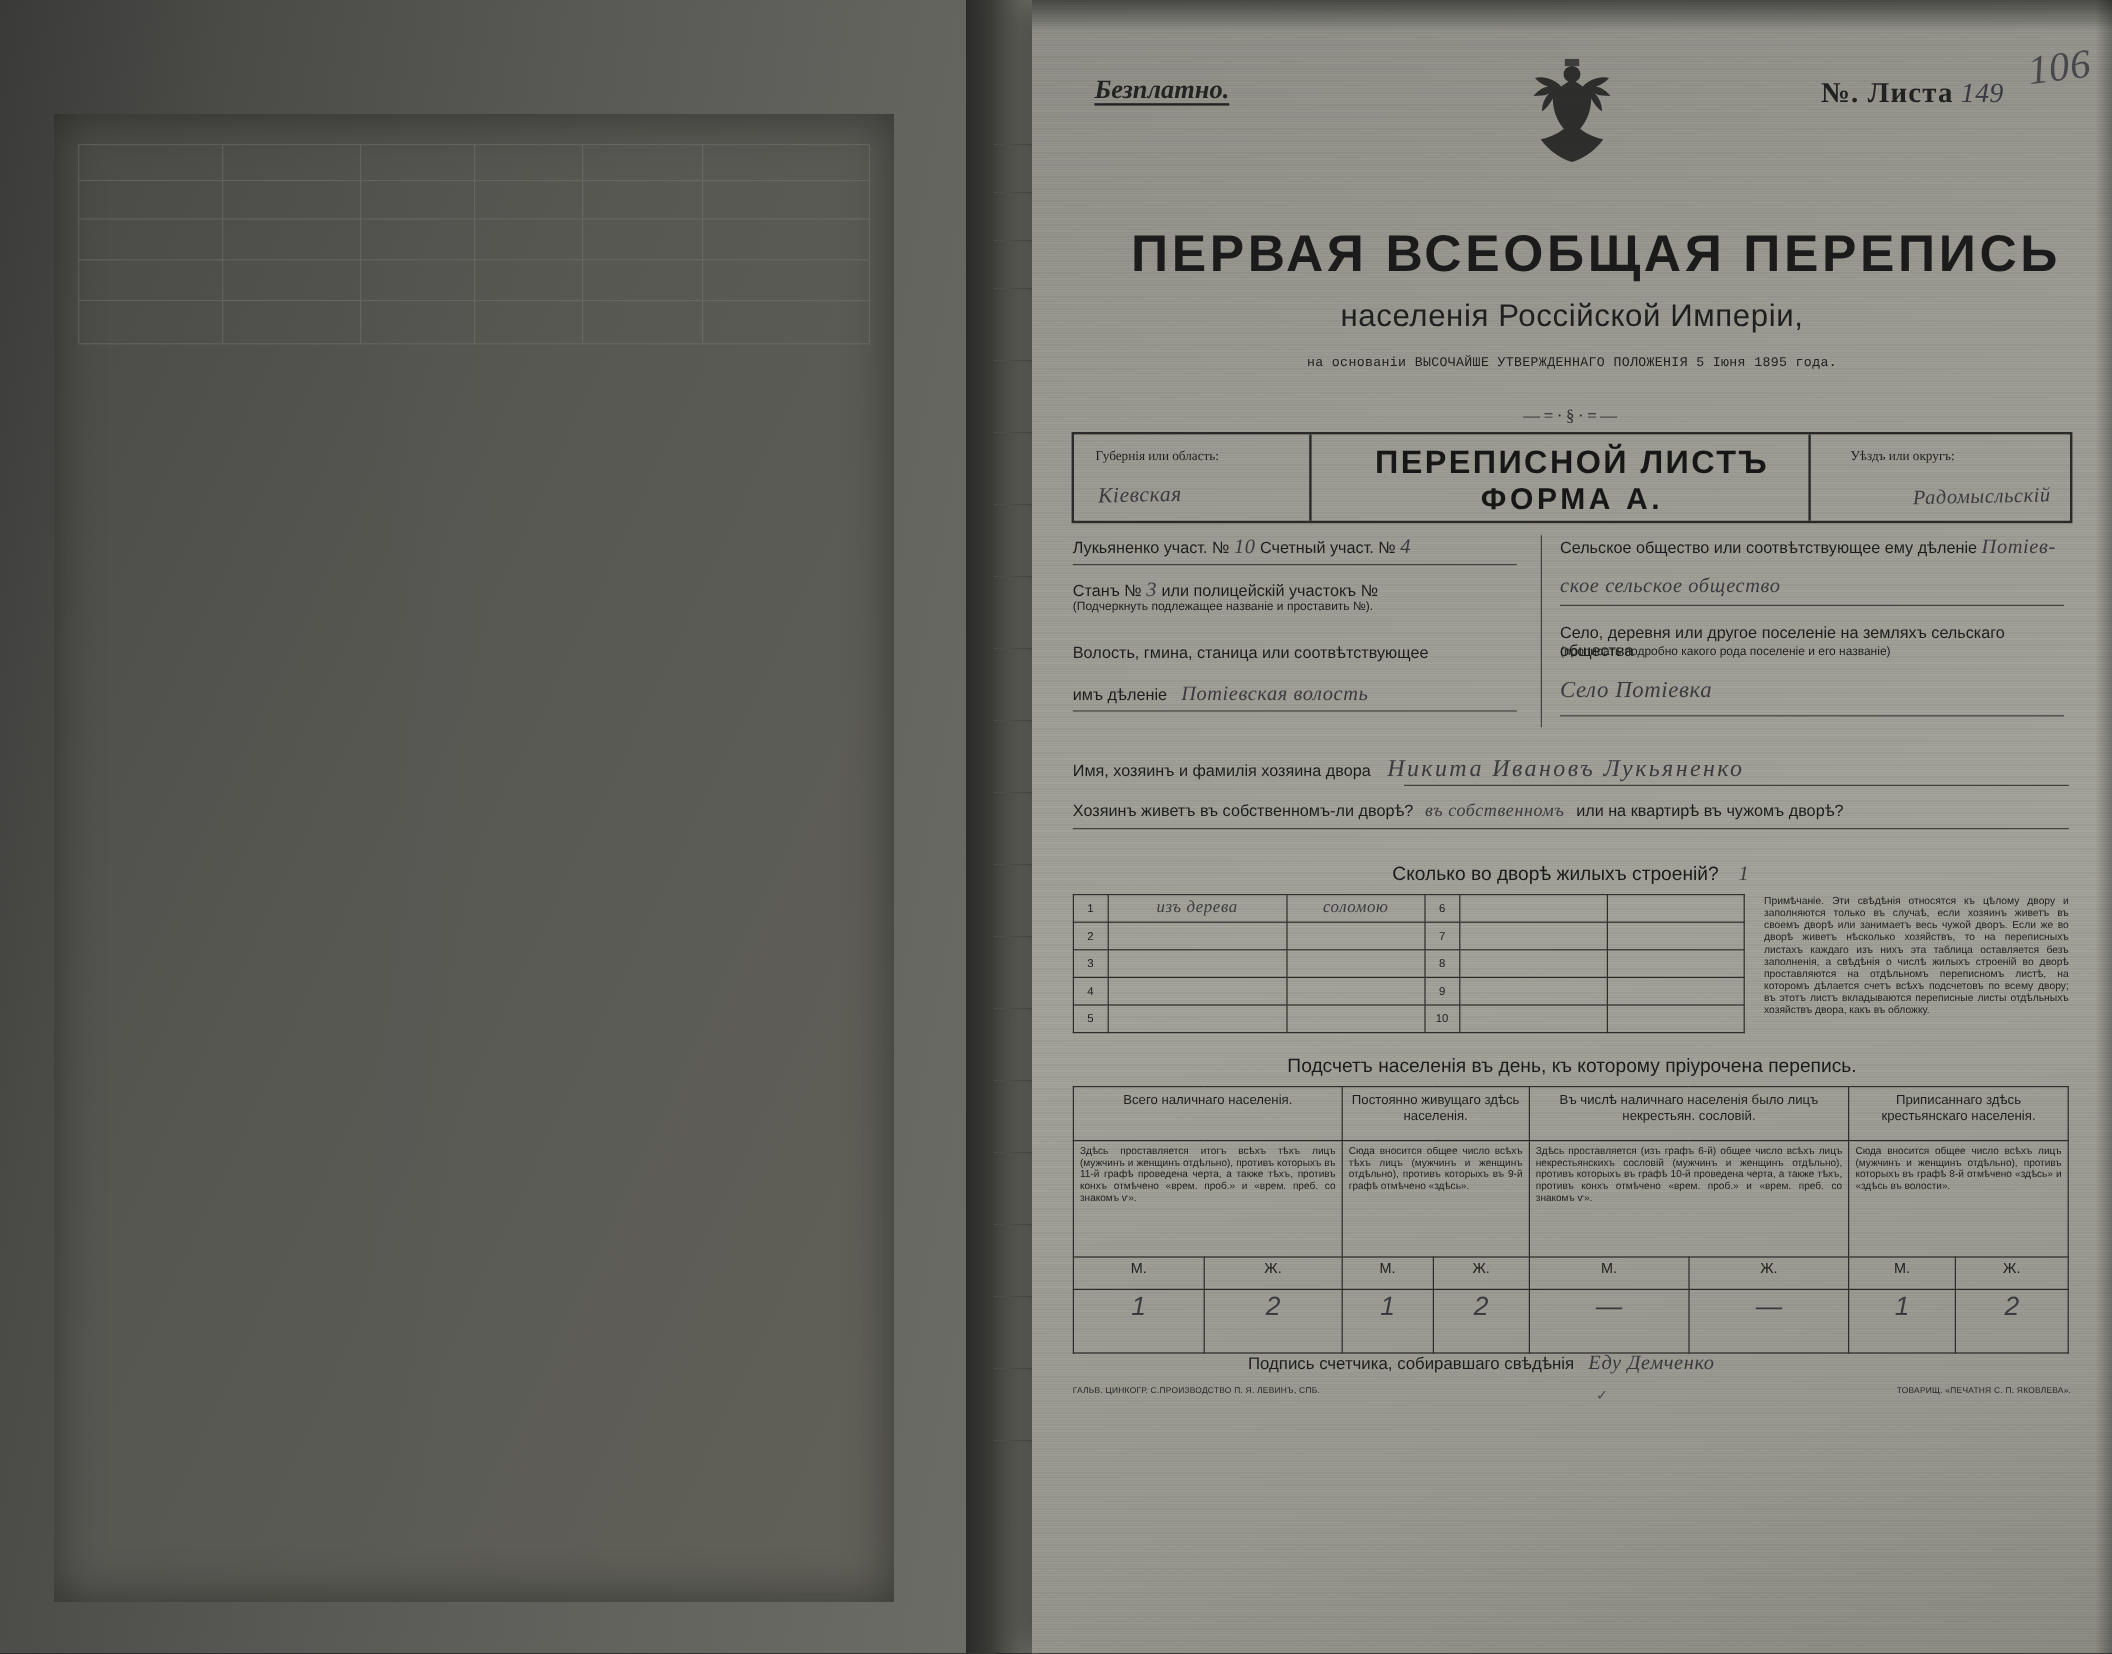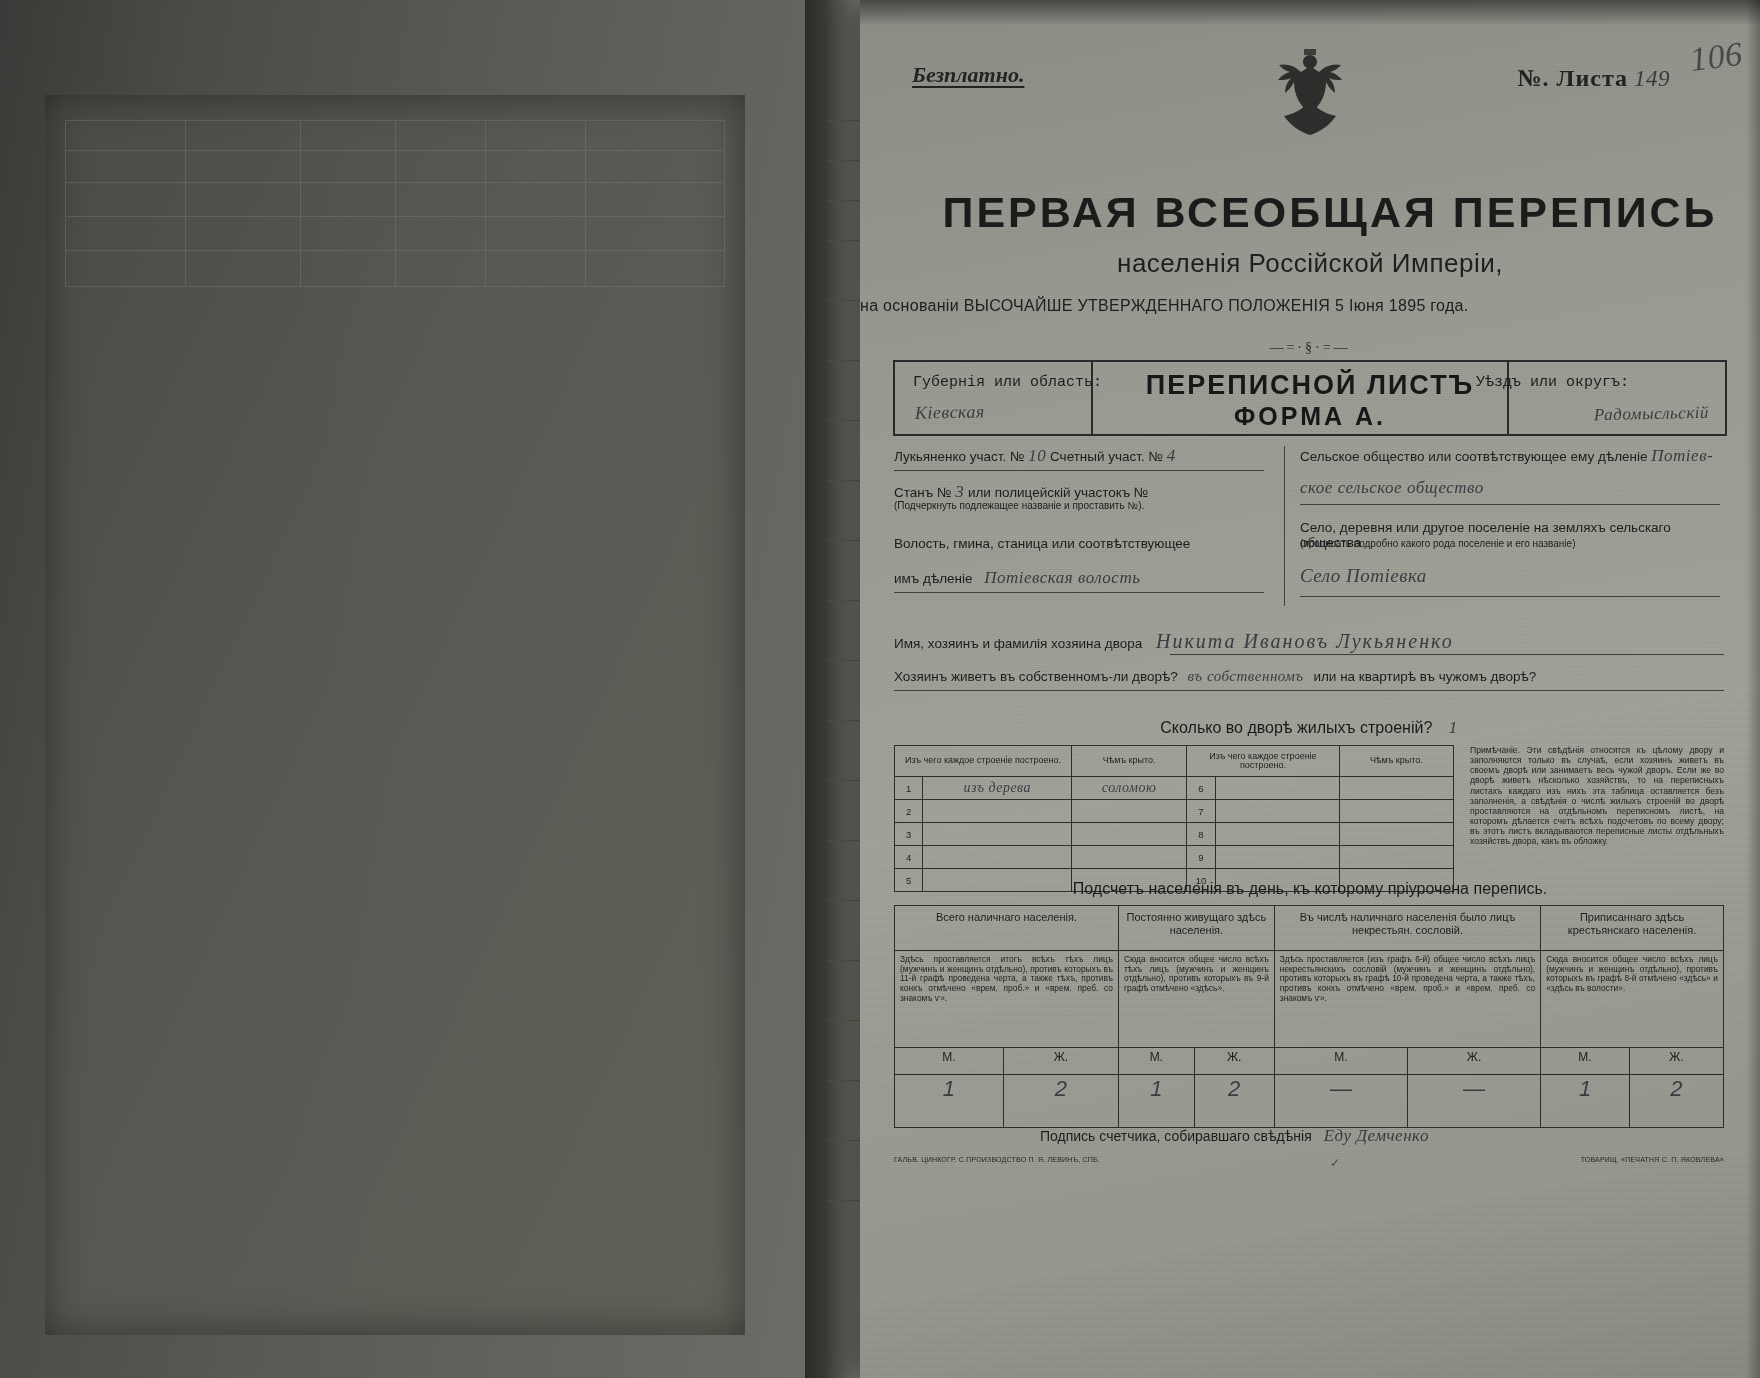--- a/index.html
+++ b/index.html
@@ -38,26 +38,26 @@
   .sheetno-val{font-style:italic;font-weight:normal;font-size:23px;color:#2a2a35;margin-left:6px;}
   .folio{position:absolute;right:18px;top:38px;font-size:34px;font-style:italic;color:#35353d;transform:rotate(-7deg);opacity:.8;}
 
   .eagle{position:absolute;left:50%;top:50px;transform:translateX(-50%);width:110px;height:90px;
      display:flex;align-items:center;justify-content:center;font-size:78px;line-height:1;color:#1e1e1e;opacity:.85;}
 
   .t1{position:absolute;top:188px;left:0;width:900px;text-align:center;font-family:"Liberation Sans",sans-serif;
       font-size:43px;font-weight:bold;letter-spacing:3px;color:#1b1b1b;padding-left:20px;}
   .t2{position:absolute;top:248px;left:0;width:900px;text-align:center;font-family:"Liberation Sans",sans-serif;
       font-size:26px;color:#1f1f1f;letter-spacing:.5px;}
-  .t3{position:absolute;top:297px;left:0;width:900px;text-align:left;font-family:Liberation Sans, sans-serif;
-      font-size:16px;color:#202020;letter-spacing:.3px;}
+  .t3{position:absolute;top:297px;left:0;width:900px;text-align:center;font-family:Liberation Mono, monospace;
+      font-size:11px;color:#202020;letter-spacing:.3px;}
   .orn{position:absolute;top:340px;left:50%;transform:translateX(-50%);font-size:14px;letter-spacing:3px;color:#2a2a2a;}
 
   .box-main{position:absolute;left:33px;top:360px;width:830px;height:72px;border:2px solid #2a2a2a;}
-  .box-main .lbl{position:absolute;top:12px;font-family:Liberation Mono, monospace;font-size:15px;color:#1e1e1e;}
+  .box-main .lbl{position:absolute;top:12px;font-family:Liberation Serif, serif;font-size:11px;color:#1e1e1e;}
   .lbl-left{left:18px;}
   .lbl-right{right:20px;}
   .form-title{position:absolute;left:0;right:0;top:8px;text-align:center;font-family:"Liberation Sans",sans-serif;
      font-size:27px;font-weight:bold;letter-spacing:2px;color:#171717;}
   .form-sub{position:absolute;left:0;right:0;top:40px;text-align:center;font-family:"Liberation Sans",sans-serif;
      font-size:25px;font-weight:bold;letter-spacing:3px;color:#171717;}
   .vline{position:absolute;top:0;bottom:0;width:2px;background:#2a2a2a;}
   .hand-gub{position:absolute;left:20px;top:40px;font-size:18px;}
   .hand-uyezd{position:absolute;right:16px;top:42px;font-size:17px;}
 
@@ -238,26 +238,20 @@
 
     <div class="strict">
       <div class="title">
         <span>Сколько во дворѣ жилыхъ строеній?</span>
         <span class="hand" style="font-size:17px;margin-left:12px;">1</span>
       </div>
     </div>
 
     <table class="bld">
       <tbody>
-          <tr>
-        <th colspan="2">Изъ чего каждое строеніе построено.</th>
-        <th>Чѣмъ крыто.</th>
-        <th colspan="2">Изъ чего каждое строеніе построено.</th>
-        <th>Чѣмъ крыто.</th>
-      </tr>
       <tr>
         <td class="num">1</td>
         <td style="width:145px;"><span class="hand" style="font-size:14px;">изъ дерева</span></td>
         <td style="width:110px;"><span class="hand" style="font-size:14px;">соломою</span></td>
         <td class="num">6</td>
         <td style="width:120px;"></td>
         <td style="width:110px;"></td>
       </tr>
       <tr>
         <td class="num">2</td>

